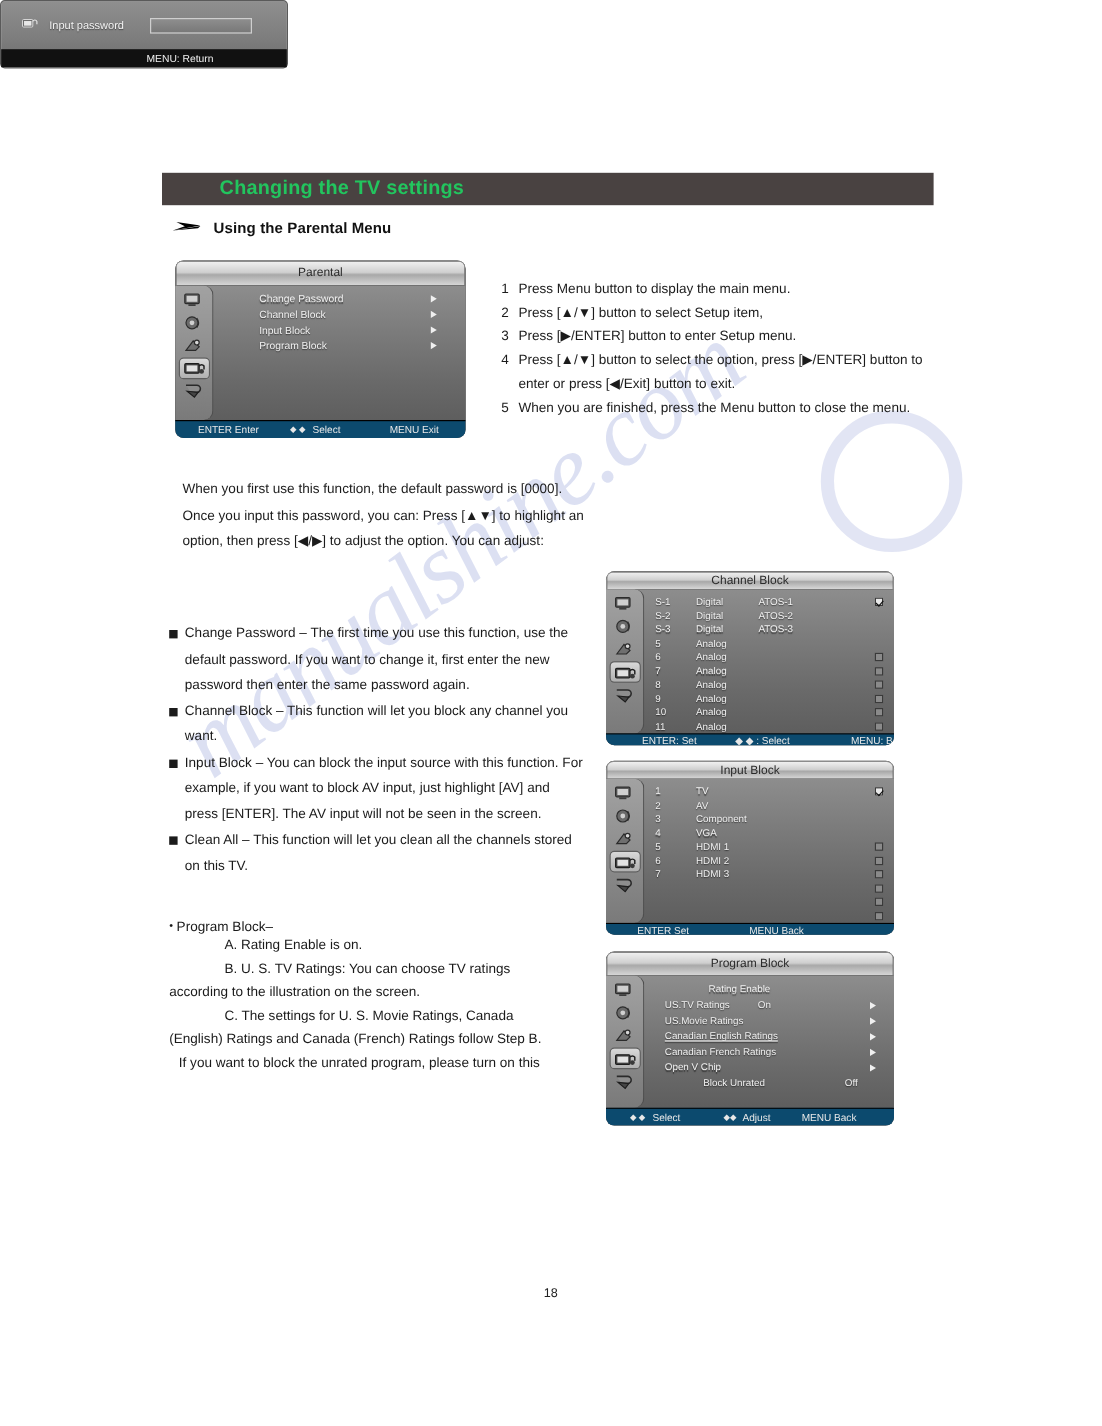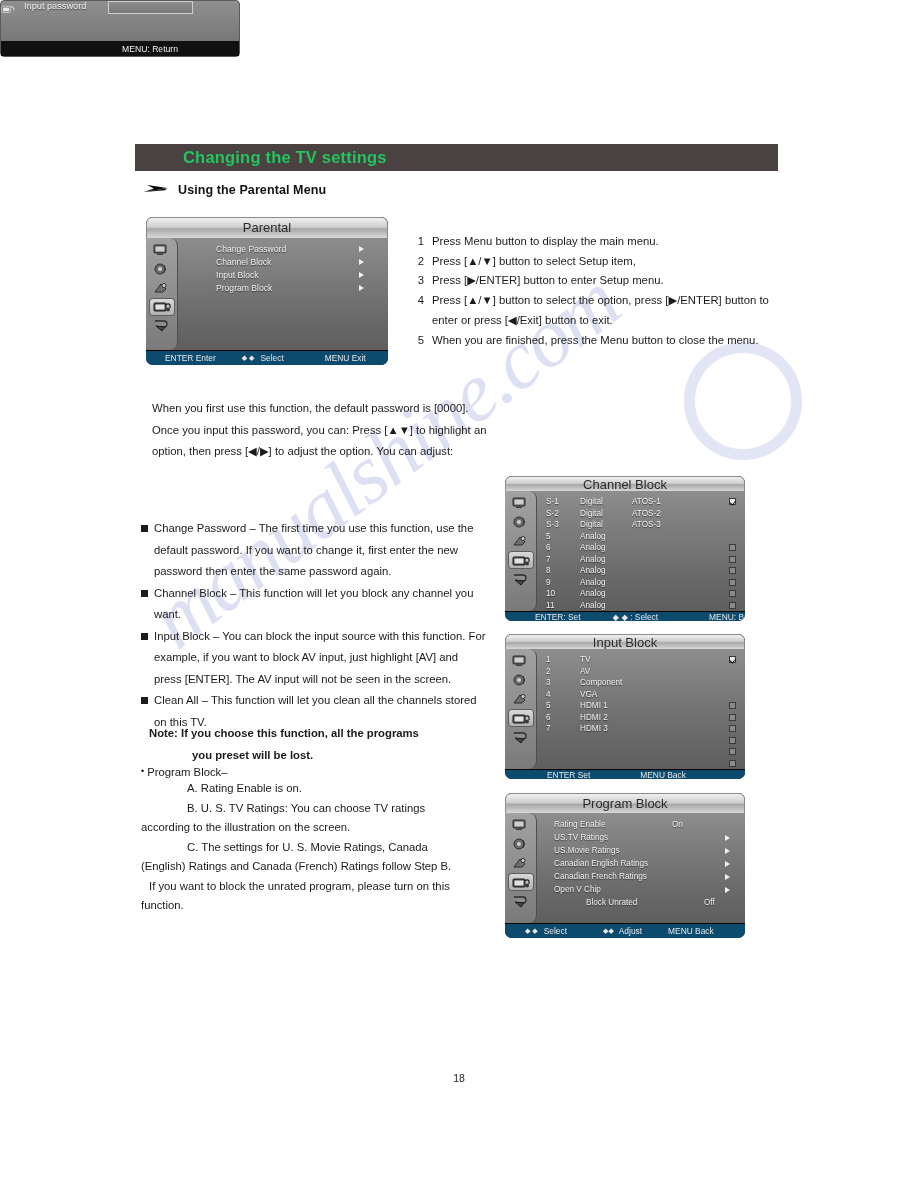--- a/index.html
+++ b/index.html
@@ -81,21 +81,21 @@
     box-shadow:0 0 0 1px #6d6d6d inset;
     font-family:"Liberation Sans", sans-serif;
   }
   .osd-title {
     height:14%;
     min-height:15px;
     background:linear-gradient(180deg,#f0f0f0 0%,#cfcfcf 45%,#a8a8a8 55%,#d8d8d8 100%);
     border-radius:6px 6px 0 0;
     display:flex; align-items:center; justify-content:center;
     color:#2b2b2b;
-    font-size:13px;
+    font-size:10px;
     border:1px solid #8c8c8c;
     border-bottom:none;
   }
   .osd-body {
     position:relative;
     background:linear-gradient(180deg,#8d8d8d 0%,#7b7b7b 35%,#6a6a6a 70%,#5e5e5e 100%);
     flex:1;
     display:flex;
   }
   .osd-sidebar {
@@ -167,21 +167,21 @@
   
   #password-panel {
     left:505px; top:402px; width:240px; height:57px;
     border-radius:4px;
     background:linear-gradient(180deg,#8f8f8f 0%,#7c7c7c 60%,#6c6c6c 100%);
     display:flex; flex-direction:column;
     box-shadow:none;
     border:1px solid #5a5a5a;
   }
   #password-panel .pw-row{
-    flex:1; display:flex; align-items:flex-start; gap:9px; 
+    flex:1; display:flex; align-items:center; gap:9px; padding-left:17px;
   }
   #password-panel .pw-label{ color:#f4f4f4; font-size:9.2px; text-shadow:0 1px 1px rgba(0,0,0,.5); }
   #password-panel .pw-input{
     width:85px;height:13px;
     background:linear-gradient(180deg,#8e8e8e,#787878);
     border:1px solid #cfcfcf;
     margin-left:13px;
   }
   #password-panel .pw-bottom{
     height:15px;background:#111;display:flex;align-items:center;justify-content:center;
@@ -382,35 +382,29 @@
       <div class="bullet">
         <span class="sq"></span>
         <span class="btxt">Input Block – You can block the input source with this function. For example, if you want to block AV input, just highlight [AV] and press [ENTER]. The AV input will not be seen in the screen.</span>
       </div>
       <div class="bullet">
         <span class="sq"></span>
         <span class="btxt">Clean All – This function will let you clean all the channels stored on this TV.</span>
       </div>
     </div>
 
-  <div class="note">
-    <span>Note:</span>
-    <span>If you choose this function, all the programs</span>
-    <span class="note-ind">you preset will be lost.</span>
-  </div>
 
   <div id="pb-head">Program Block–</div>
   <div class="pb-lines">
     <span class="ind">A. Rating Enable is on.</span>
     <span class="ind">B. U. S. TV Ratings: You can choose TV ratings</span>
     <span class="ind2">according to the illustration on the screen.</span>
     <span class="ind">C. The settings for U. S. Movie Ratings, Canada</span>
     <span class="ind2">(English) Ratings and Canada (French) Ratings follow Step B.</span>
     <span class="ind3">If you want to block the unrated program, please turn on this</span>
-    <span class="ind2">function.</span>
   </div>
 
   <div id="password-panel">
     <div class="pw-row">
       <span>
         <svg width="14" height="12" viewBox="0 0 18 13">
             <rect x="1" y="3" width="11" height="8" rx="1" fill="#6a6a6a" stroke="#e0e0e0"></rect>
             <rect x="2.6" y="4.6" width="8" height="5" fill="#e8e8e8"></rect>
             <path d="M12 5 a2.4 2.4 0 0 1 4.4 0 v3" stroke="#e8e8e8" fill="none" stroke-width="1.2"></path>
           </svg>
@@ -612,21 +606,21 @@
             <span class="chk i-chk"></span>
           </div>
           <div class="osd-row">
             <span class="i-num"></span>
             <span class="i-name"></span>
             <span class="chk i-chk"></span>
           </div>
         </div>
     </div>
     <div class="osd-bottom">
-      <span style="margin-left:42px;">ENTER Set</span>
+      <span style="margin-left:26px;">ENTER Set</span>
       <span style="margin-left:50px;">MENU Back</span>
     </div>
   </div>
 
   <div class="osd" id="program-panel">
     <div class="osd-title">Program Block</div>
     <div class="osd-body">
       <div class="osd-sidebar">
         <div class="osd-ico">
             <svg width="17" height="12" viewBox="0 0 17 12">
@@ -657,35 +651,35 @@
             </svg>
           </div>
         <div class="osd-ico">
             <svg width="17" height="13" viewBox="0 0 17 13">
               <path d="M2 2 h9 a3 3 0 0 1 0 6 h-5" stroke="#2a2a2a" stroke-width="1.3" fill="#8d8d8d"></path>
               <path d="M3 7 L9 12 L12 8 Z" fill="#454545" stroke="#1d1d1d"></path>
             </svg>
           </div>
       </div>
       <div class="osd-list" id="program-rows">
-          <div class="osd-row" style="height: 13px; line-height: 13px;">
+          <div class="osd-row" style="height: 13px; line-height: 13px; flex-direction: column;">
             <span class="p-name" style="margin-left: 8px;">Rating Enable</span>
             <span class="p-val">On</span>
           </div>
           <div class="osd-row" style="height: 13px; line-height: 13px;">
             <span class="p-name" style="margin-left: 8px;">US.TV Ratings</span>
             <span class="p-val"></span>
             <span class="arrow-r p-arrow"></span>
           </div>
           <div class="osd-row" style="height: 13px; line-height: 13px;">
             <span class="p-name" style="margin-left: 8px;">US.Movie Ratings</span>
             <span class="p-val"></span>
             <span class="arrow-r p-arrow"></span>
           </div>
-          <div class="osd-row" style="height: 13px; line-height: 13px;">
+          <div class="osd-row" style="height: 13px; line-height: 13px; text-decoration: underline;">
             <span class="p-name" style="margin-left: 8px;">Canadian English Ratings</span>
             <span class="p-val"></span>
             <span class="arrow-r p-arrow"></span>
           </div>
           <div class="osd-row" style="height: 13px; line-height: 13px;">
             <span class="p-name" style="margin-left: 8px;">Canadian French Ratings</span>
             <span class="p-val"></span>
             <span class="arrow-r p-arrow"></span>
           </div>
           <div class="osd-row" style="height: 13px; line-height: 13px;">

